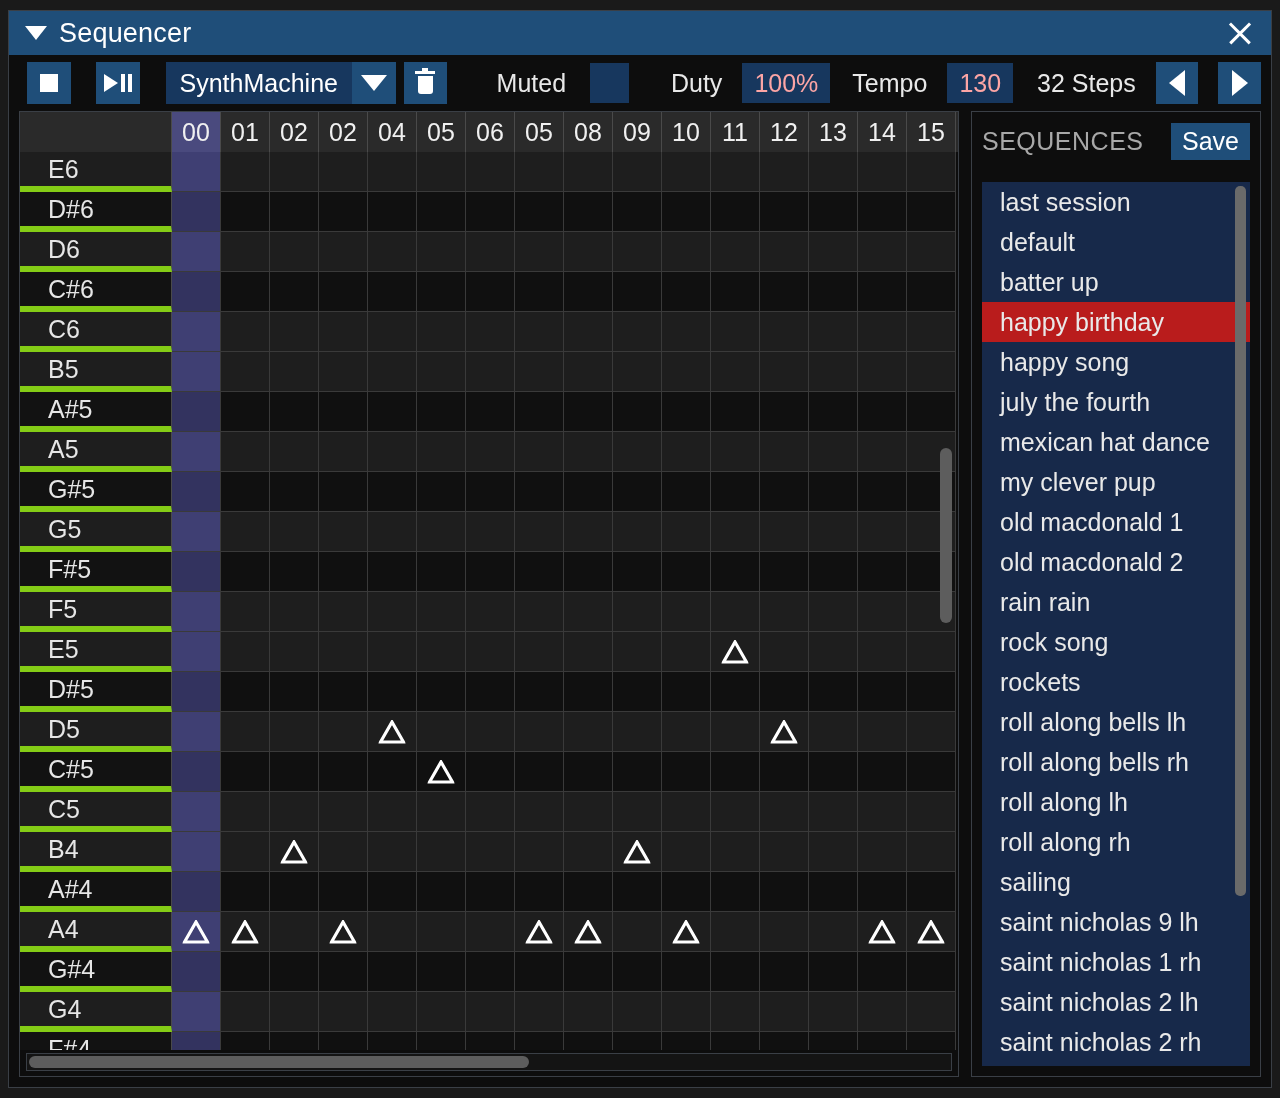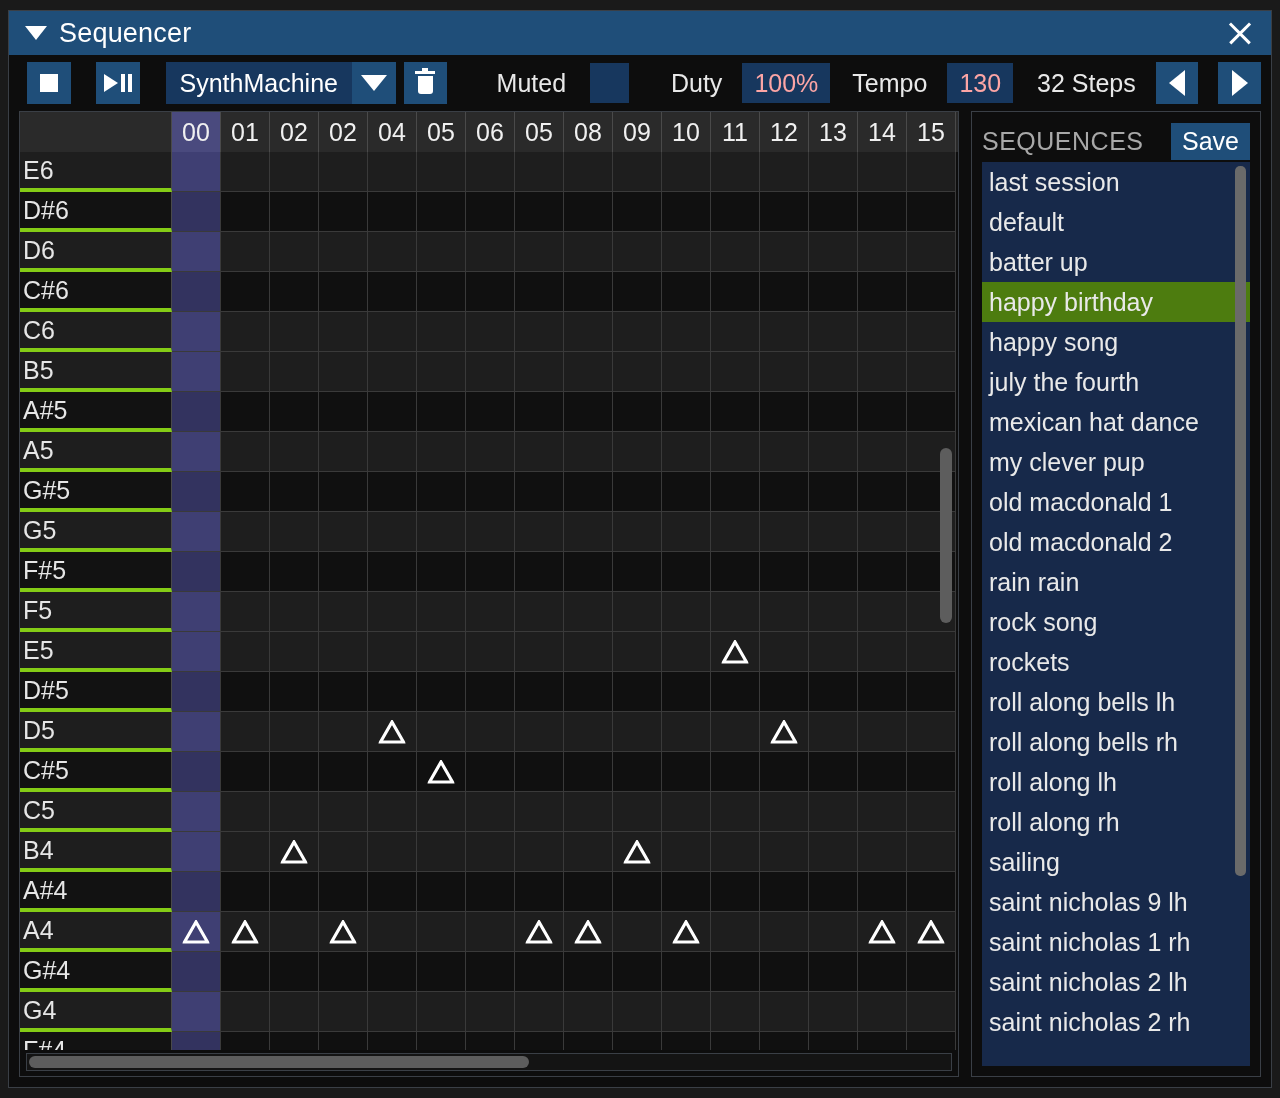--- a/index.html
+++ b/index.html
@@ -237,23 +237,23 @@
     display: flex;
     height: 40px;
   }
   .note-label {
     flex: 0 0 152px;
     height: 40px;
     color: #e6e6e6;
     font-size: 25px;
     display: flex;
     align-items: center;
-    padding-left: 3px;
+    padding-left: 28px;
     border-right: 1px solid #4a4a4a;
-    border-bottom: 4px solid #84cc16;
+    border-bottom: 6px solid #84cc16;
     background: #1e1e1e;
     cursor: pointer;
   }
   .note-row.sharp .note-label { background: #121212; }
   .cell {
     flex: 0 0 49px;
     height: 40px;
     background: #1e1e1e;
     border-right: 1px solid #3a3a3a;
     border-bottom: 1px solid #3a3a3a;
@@ -311,21 +311,21 @@
     background: #0d0d0d;
     border: 1px solid #3a3f46;
     padding: 8px 10px 10px 10px;
     display: flex;
     flex-direction: column;
   }
   #seq-head {
     display: flex;
     align-items: center;
     height: 42px;
-    margin-bottom: 0;
+    margin-bottom: 20px;
   }
   #seq-title {
     color: #a8a8a8;
     font-size: 25px;
     letter-spacing: 0.5px;
   }
   #save-btn {
     margin-left: auto;
     background: #1f4e79;
     color: #ffffff;
@@ -342,26 +342,26 @@
   #seq-list {
     position: absolute;
     left: 0; top: 0; right: 0; bottom: 0;
     overflow: hidden;
   }
   .seq-item {
     height: 40px;
     line-height: 40px;
     color: #e9e9e9;
     font-size: 25px;
-    padding-left: 7px;
+    padding-left: 18px;
     white-space: nowrap;
     overflow: hidden;
     cursor: pointer;
   }
-  .seq-item.selected { background: #4d7c0f; }
+  .seq-item.selected { background: #b91c1c; }
   #seq-vscroll {
     position: absolute;
     right: 2px; top: 0;
     width: 16px; bottom: 0;
     cursor: pointer;
   }
   #seq-vthumb {
     position: absolute;
     left: 3px; top: 4px;
     width: 11px; height: 710px;

